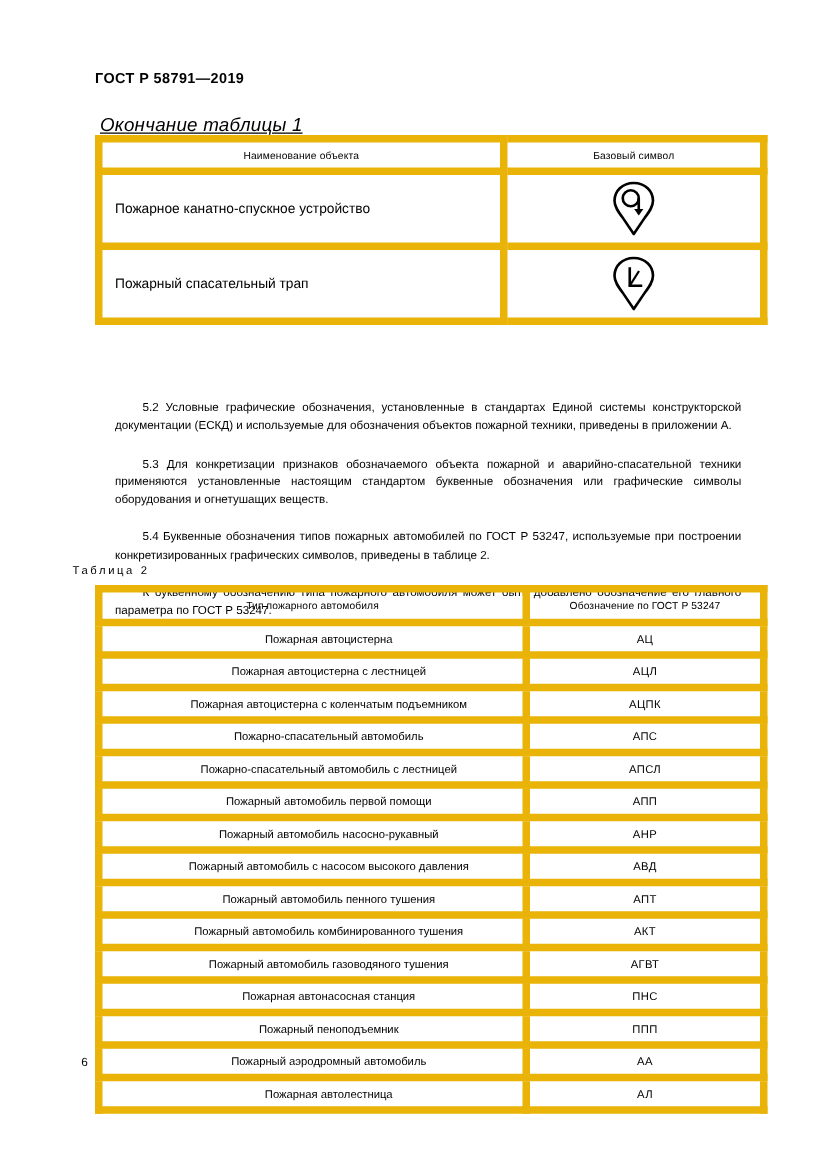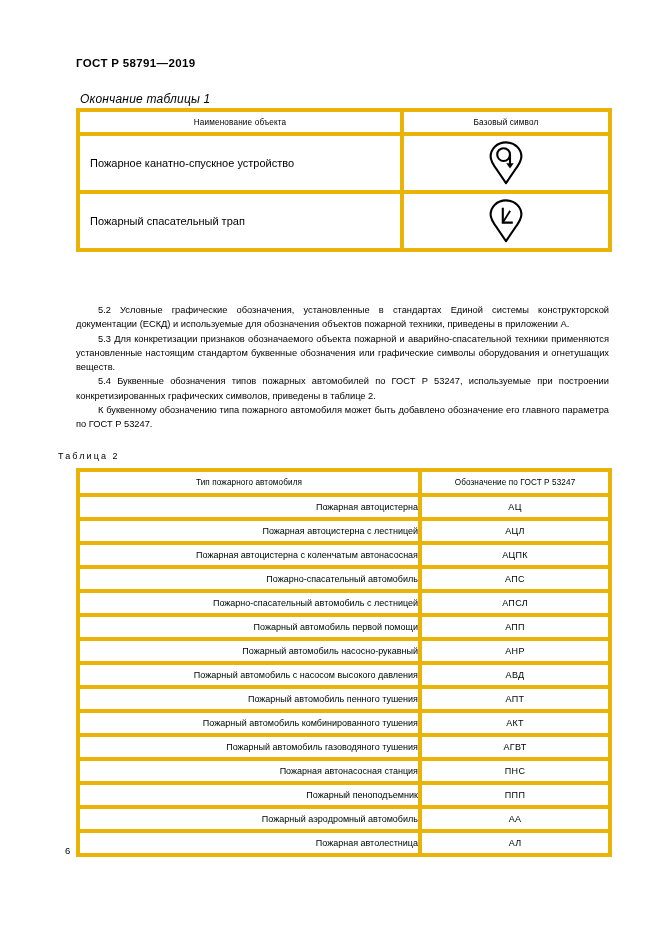--- a/index.html
+++ b/index.html
@@ -31,33 +31,34 @@
     font-weight: bold;
     letter-spacing: 0.35px;
     white-space: nowrap;
   }
 
   
   .tbl1-caption {
     position: absolute;
     left: 80px;
     top: 92px;
-    font-size: 12px;
+    font-size: 15px;
     font-style: italic;
     letter-spacing: 0.2px;
     white-space: nowrap;
+    text-decoration: underline;
   }
 
   table.gost {
     border-collapse: collapse;
     position: absolute;
     table-layout: fixed;
   }
   table.gost td, table.gost th {
-    border: 4px solid #eab308;
+    border: 6px solid #eab308;
     padding: 0;
     vertical-align: middle;
   }
 
   #table1 {
     left: 76px;
     top: 108px;
     width: 532px;
   }
   #table1 .col-name { width: 324px; }
@@ -92,21 +93,21 @@
   .body-text {
     position: absolute;
     left: 76px;
     top: 303px;
     width: 533px;
     font-size: 9.3px;
     line-height: 14.3px;
     text-align: justify;
   }
   .body-text p {
-    margin: 0;
+    margin: 16px;
     text-indent: 22px;
   }
   .body-text p.cont { text-indent: 22px; }
 
   
   .tbl2-caption {
     position: absolute;
     left: 58px;
     top: 451px;
     font-size: 9px;
@@ -129,21 +130,21 @@
     font-weight: normal;
     text-align: center;
     letter-spacing: 0.1px;
   }
   #table2 td {
     height: 20px;
     font-size: 9px;
   }
   #table2 td.type-cell {
     padding-left: 26px;
-    text-align: right;
+    text-align: center;
   }
   #table2 td.code-cell {
     text-align: center;
     letter-spacing: 0.3px;
   }
 
   
   .page-number {
     position: absolute;
     left: 65px;
@@ -223,21 +224,21 @@
     <tbody>
         <tr>
           <td class="type-cell">Пожарная автоцистерна</td>
           <td class="code-cell">АЦ</td>
         </tr>
         <tr>
           <td class="type-cell">Пожарная автоцистерна с лестницей</td>
           <td class="code-cell">АЦЛ</td>
         </tr>
         <tr>
-          <td class="type-cell">Пожарная автоцистерна с коленчатым автонасосная</td>
+          <td class="type-cell">Пожарная автоцистерна с коленчатым подъемником</td>
           <td class="code-cell">АЦПК</td>
         </tr>
         <tr>
           <td class="type-cell">Пожарно-спасательный автомобиль</td>
           <td class="code-cell">АПС</td>
         </tr>
         <tr>
           <td class="type-cell">Пожарно-спасательный автомобиль с лестницей</td>
           <td class="code-cell">АПСЛ</td>
         </tr>

